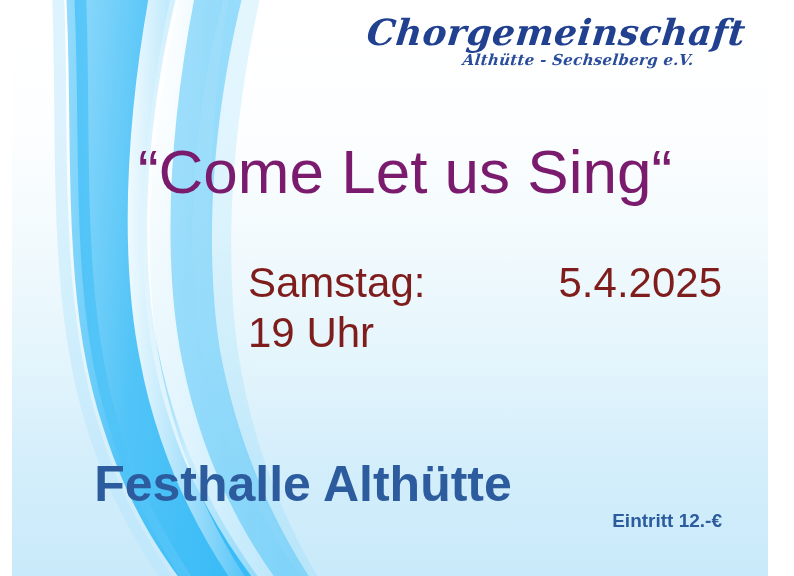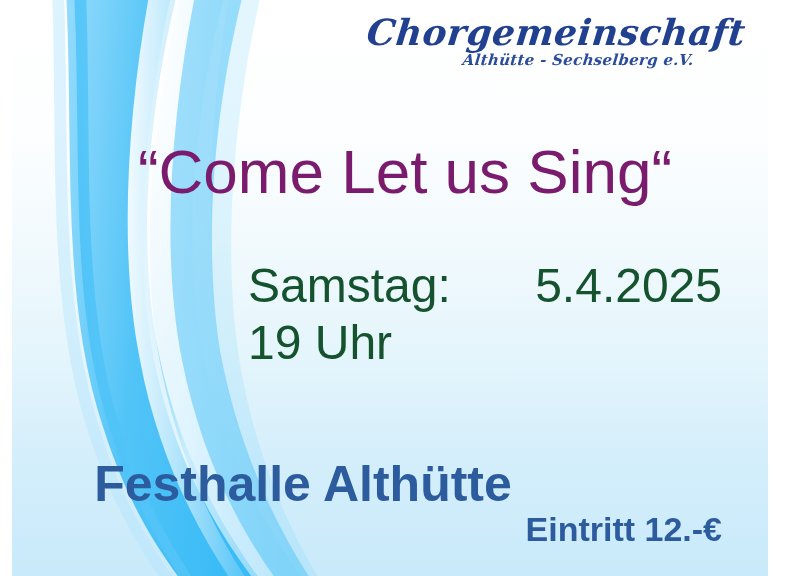--- a/index.html
+++ b/index.html
@@ -112,22 +112,22 @@
   .details {
     position: absolute;
     left: 248px;
     top: 258px;
     width: 474px;
   }
   .detail-row {
     display: flex;
     justify-content: space-between;
     align-items: baseline;
-    font-size: 48px;
-    color: #14532d;
+    font-size: 42px;
+    color: #7f1d1d;
     line-height: 1.18;
     white-space: nowrap;
   }
   .detail-label { text-align: left; }
   .detail-value { text-align: right; }
 
   
   .venue {
     position: absolute;
     left: 0;
@@ -138,21 +138,21 @@
     font-weight: 700;
     color: #2c5c9e;
     white-space: nowrap;
   }
 
   
   .price {
     position: absolute;
     right: 72px;
     top: 510px;
-    font-size: 34px;
+    font-size: 19px;
     font-weight: 700;
     color: #2c5c9e;
     white-space: nowrap;
   }
 </style>
 </head>
 <body>
 
 <div id="poster">
 

